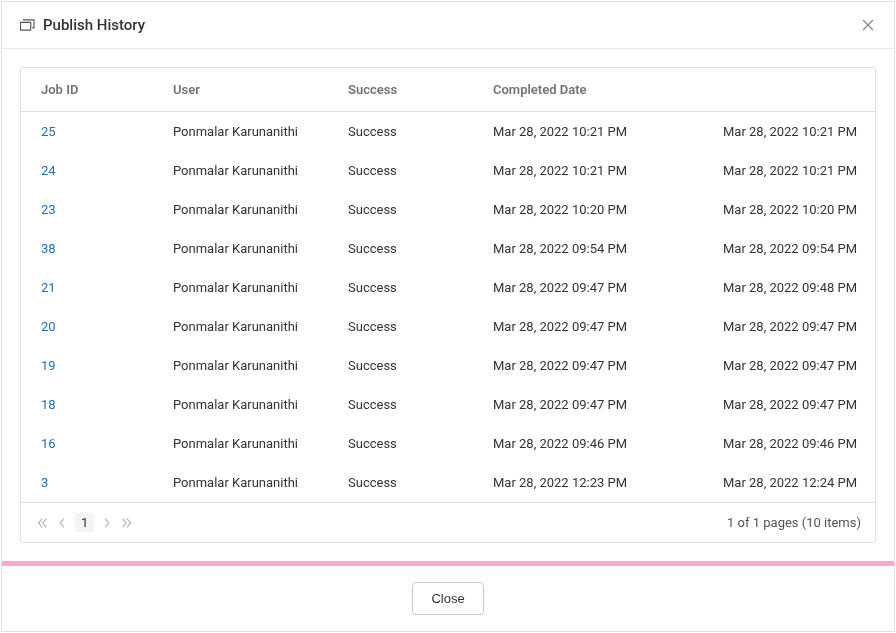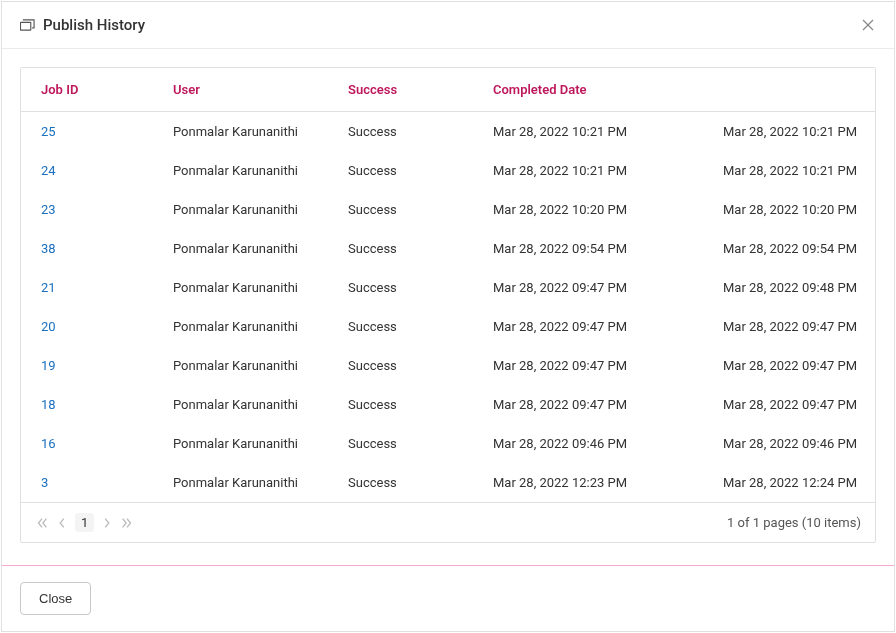--- a/index.html
+++ b/index.html
@@ -58,21 +58,21 @@
   .grid {
     border: 1px solid #e0e0e0;
     border-radius: 2px;
   }
   .grid-head {
     display: flex;
     padding: 14px 12px;
     border-bottom: 1px solid #e0e0e0;
     font-weight: 600;
     font-size: 13px;
-    color: #be185d;
+    color: #737373;
     background: #fff;
   }
   .grid-row {
     display: flex;
     padding: 12px 12px;
     font-size: 13px;
     color: #333;
   }
   .col-jobid { width: 140px; padding-left: 8px;}
   .col-user  { width: 175px; }
@@ -104,24 +104,24 @@
     border-radius: 3px;
     background: #f4f4f4;
   }
   .pager .nav {
     width: 14px;
     height: 14px;
     stroke: currentColor;
     cursor: pointer;
   }
   .dialog-footer {
-    border-top: 1px solid #f9a8d4;
+    border-top: 5px solid #f9a8d4;
     padding: 16px 18px;
     display: flex;
-    justify-content: flex-start;
+    justify-content: center;
   }
   .btn {
     border: 1px solid #c8c8c8;
     border-radius: 4px;
     padding: 8px 18px;
     font-size: 13px;
     background: #fff;
     color: #333;
     cursor: pointer;
   }

